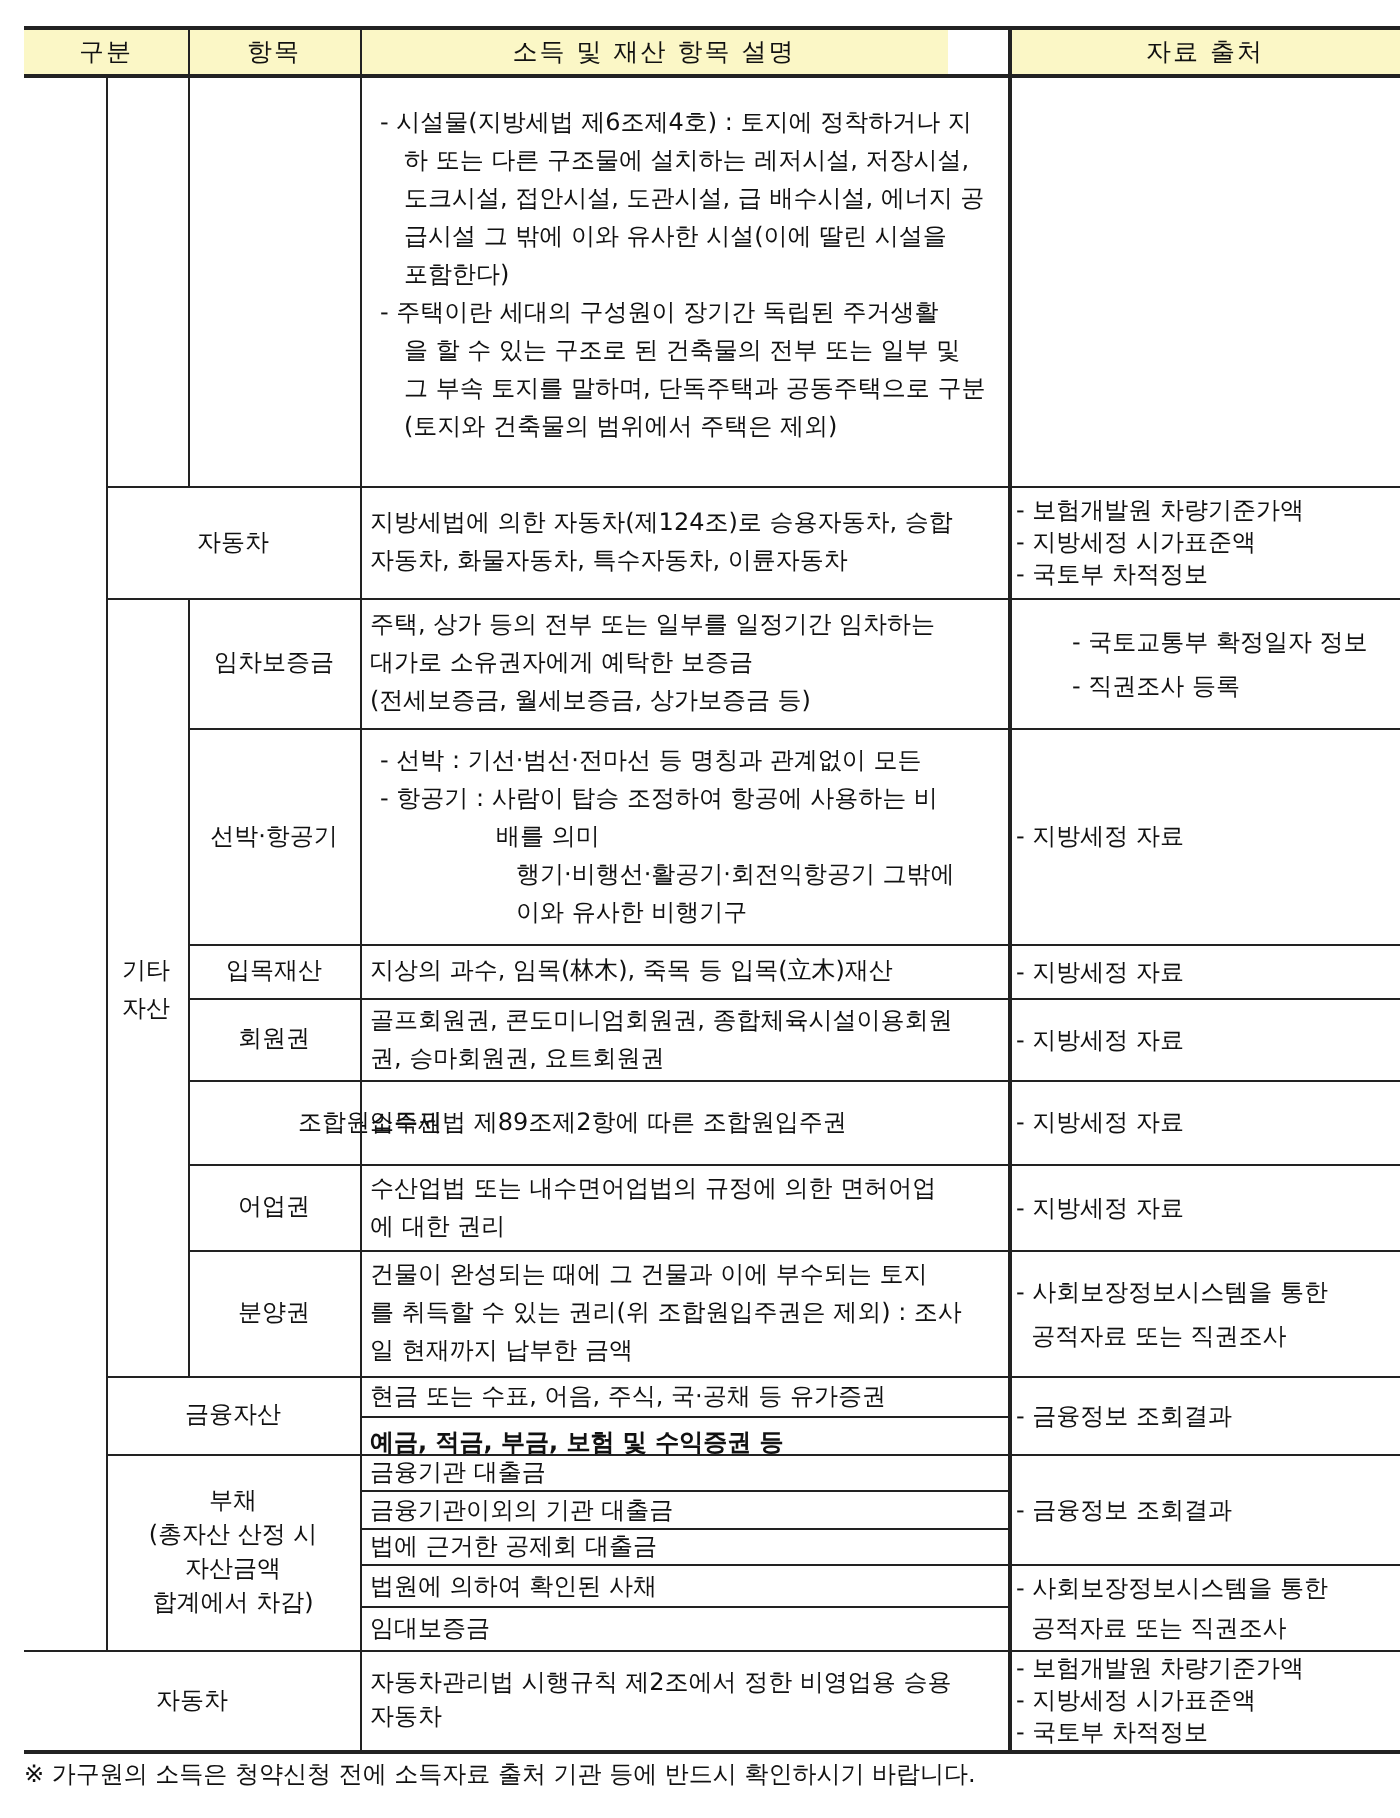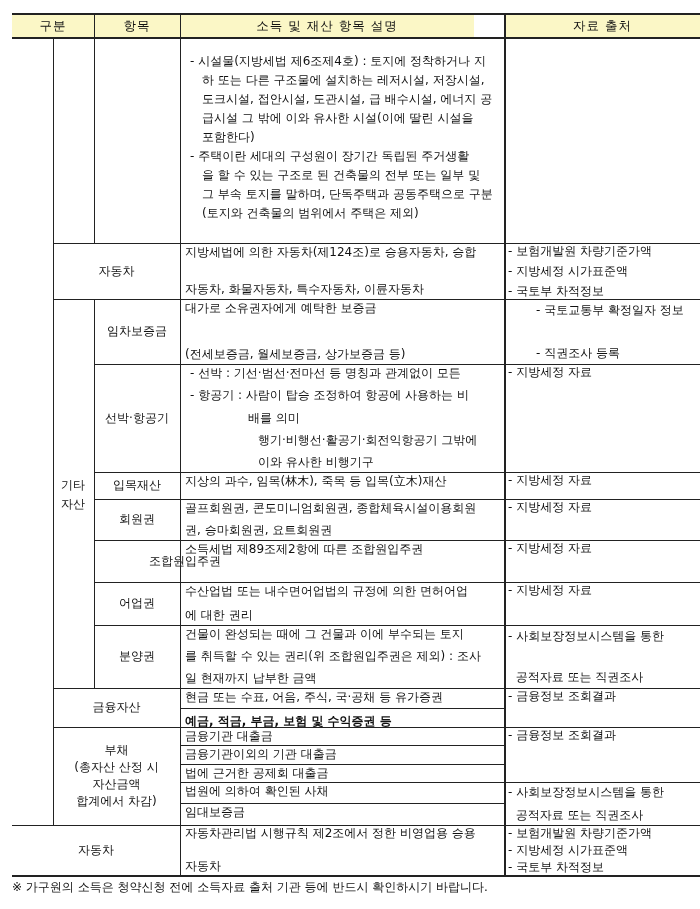--- a/index.html
+++ b/index.html
@@ -1,21 +1,21 @@
 <!DOCTYPE html>
 <html><head>
 <meta charset="utf-8">
 <style>
   html, body { margin:0; padding:0; background:#ffffff; }
   body { width:700px; height:909px; position:relative; overflow:hidden;
          font-family:"DejaVu Sans", "Liberation Sans", sans-serif; color:#111; font-size:12px; }
   .cell { position:absolute; box-sizing:border-box; overflow:hidden; }
   .hdr { background:#fbf7c6; display:flex; align-items:center; justify-content:center; font-size:12.5px; letter-spacing:1px; }
   .center { display:flex; align-items:center; justify-content:center; text-align:center; flex-direction:column; }
-  .left { display:flex; flex-direction:column; justify-content:space-between; padding-left:5px; padding-right:4px; }
+  .left { display:flex; flex-direction:column; justify-content:center; padding-left:5px; padding-right:4px; }
   .line { line-height:19px; font-size:12px; white-space:nowrap; }
   .hl { position:absolute; background:#222; height:1px; }
   .vl { position:absolute; background:#222; width:1px; }
   .thick { height:2px; }
   .thickv { width:2px; }
   .src { padding-left:3px; }
   .src .line { line-height:16px; }
   .desc-ind { padding-left:12px; }
   .foot { position:absolute; left:12px; top:879px; font-size:12px; white-space:nowrap; }
 </style>
@@ -62,20 +62,21 @@
 
 <div class="cell center" style="left:53px;top:470px;width:40px;height:50px;">
   <span class="line">기타</span>
   <span class="line">자산</span>
 </div>
 
 <div class="cell center" style="left:94px;top:299px;width:86px;height:65px;">
     <span class="line">임차보증금</span>
   </div>
 <div class="cell left" style="left:180px;top:299px;width:325px;height:65px;">
+  <div class="line">주택, 상가 등의 전부 또는 일부를 일정기간 임차하는</div>
   <div class="line">대가로 소유권자에게 예탁한 보증금</div>
   <div class="line">(전세보증금, 월세보증금, 상가보증금 등)</div>
 </div>
 <div class="cell left src" style="left:533px;top:299px;width:195px;height:65px;">
   <div class="line" style="line-height:22px">- 국토교통부 확정일자 정보</div>
   <div class="line" style="line-height:22px">- 직권조사 등록</div>
 </div>
 
 <div class="cell center" style="left:94px;top:364px;width:86px;height:108px;">
     <span class="line">선박·항공기</span>

